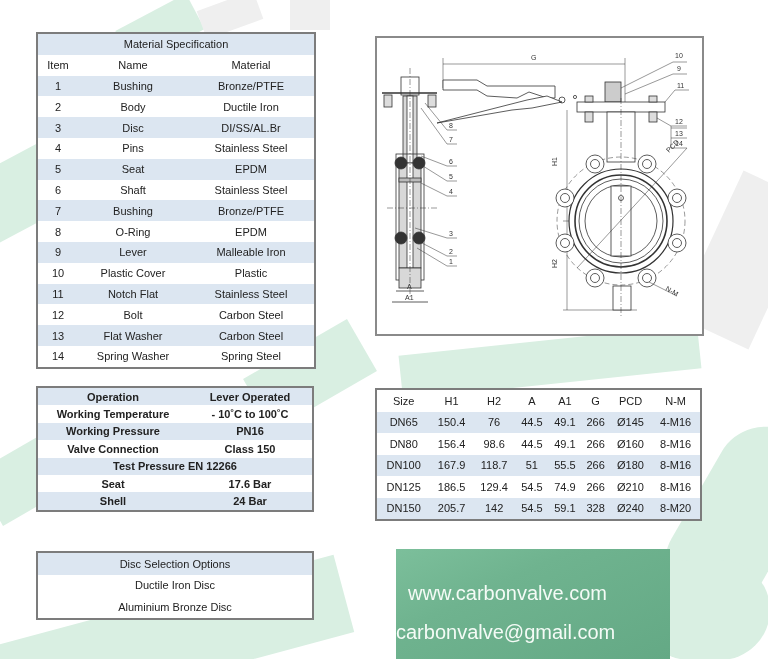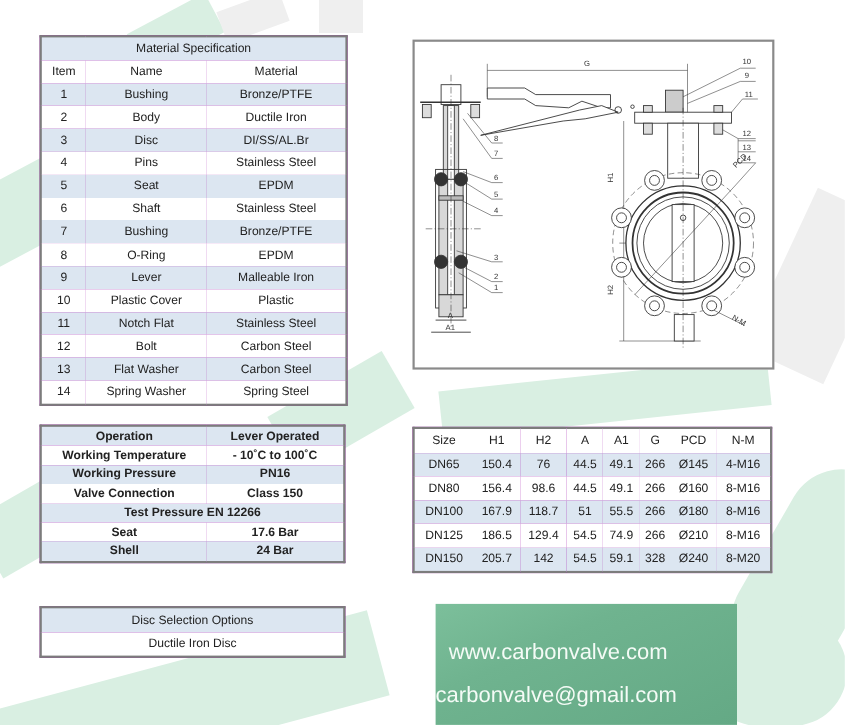--- a/index.html
+++ b/index.html
@@ -176,20 +176,23 @@
 </tbody>
   </table>
 
 <table class="spec" id="disc">
   <tbody>
       <tr class="band">
         <td>Disc Selection Options</td>
       </tr>
   <tr class="plain">
         <td>Ductile Iron Disc</td>
+      </tr>
+  <tr class="plain">
+        <td>Aluminium Bronze Disc</td>
       </tr>
 </tbody>
   </table>
 
 <div id="drawing">
   <svg width="325" height="296" viewBox="0 0 325 296" fill="none" stroke="#333" stroke-width="0.8">
 
     <g>
       <rect x="24" y="39" width="18" height="18" fill="#fff"></rect>
       <line x1="5" y1="55" x2="60" y2="55" stroke-width="1.4"></line>

